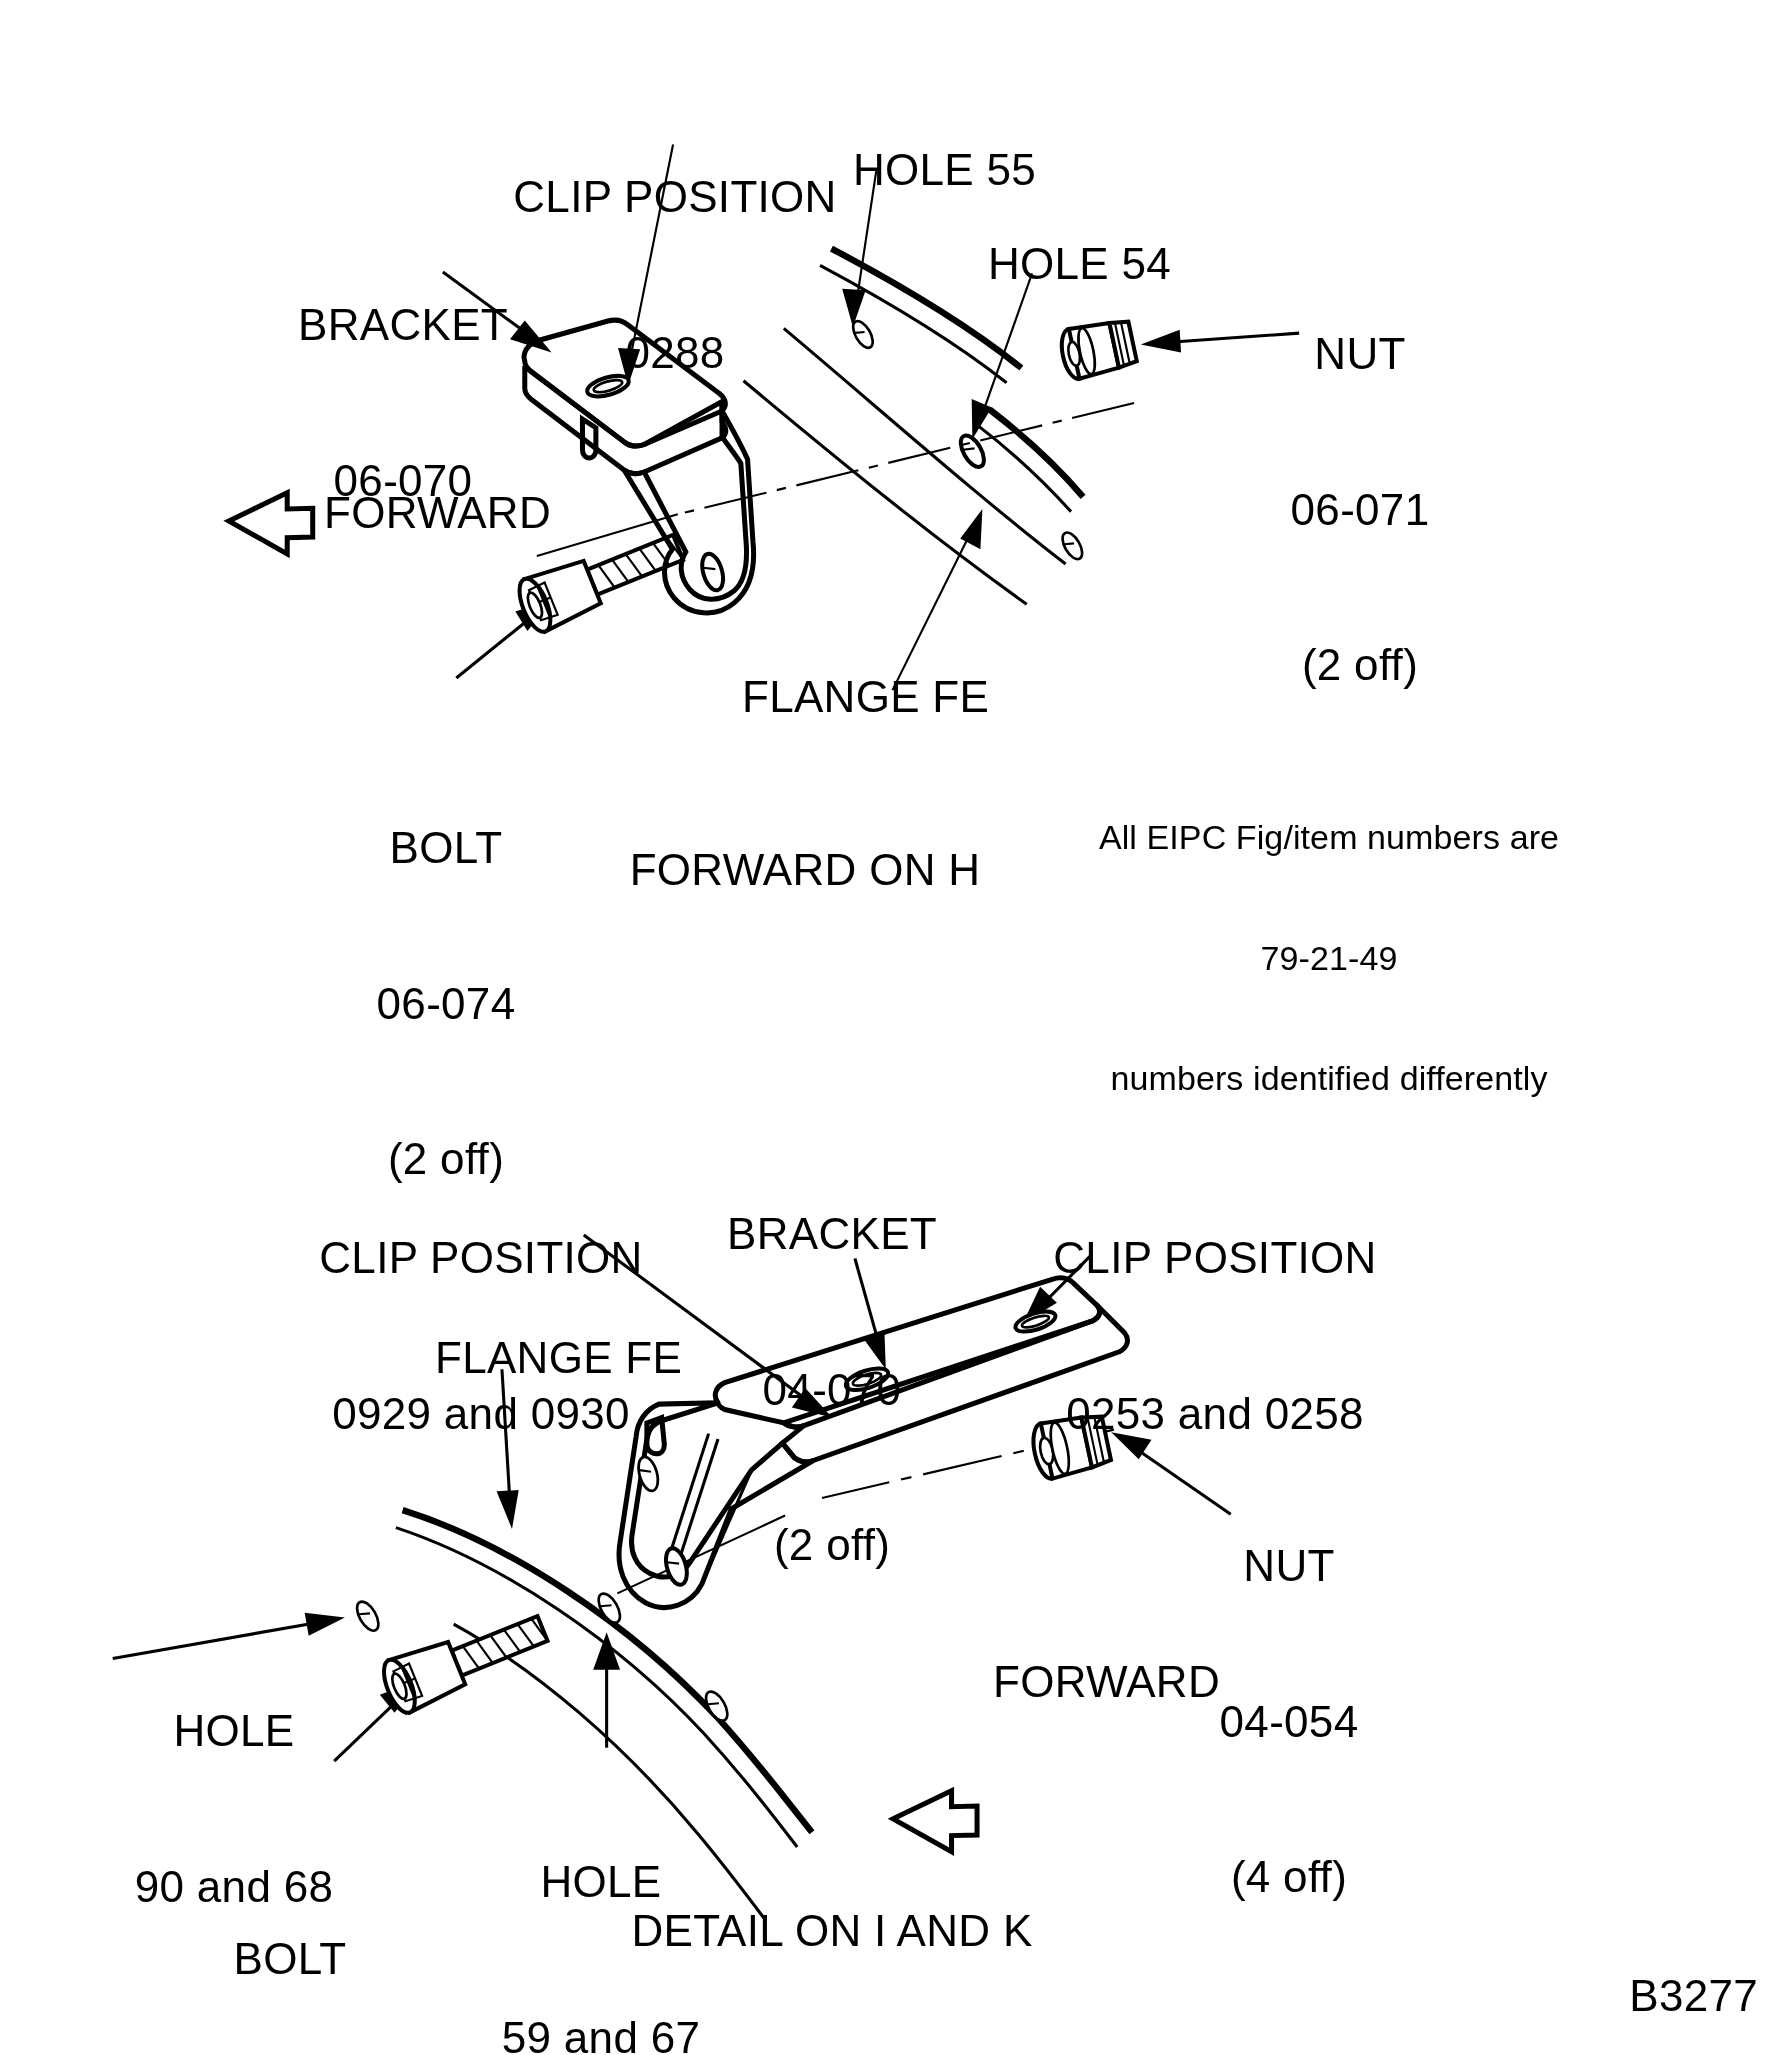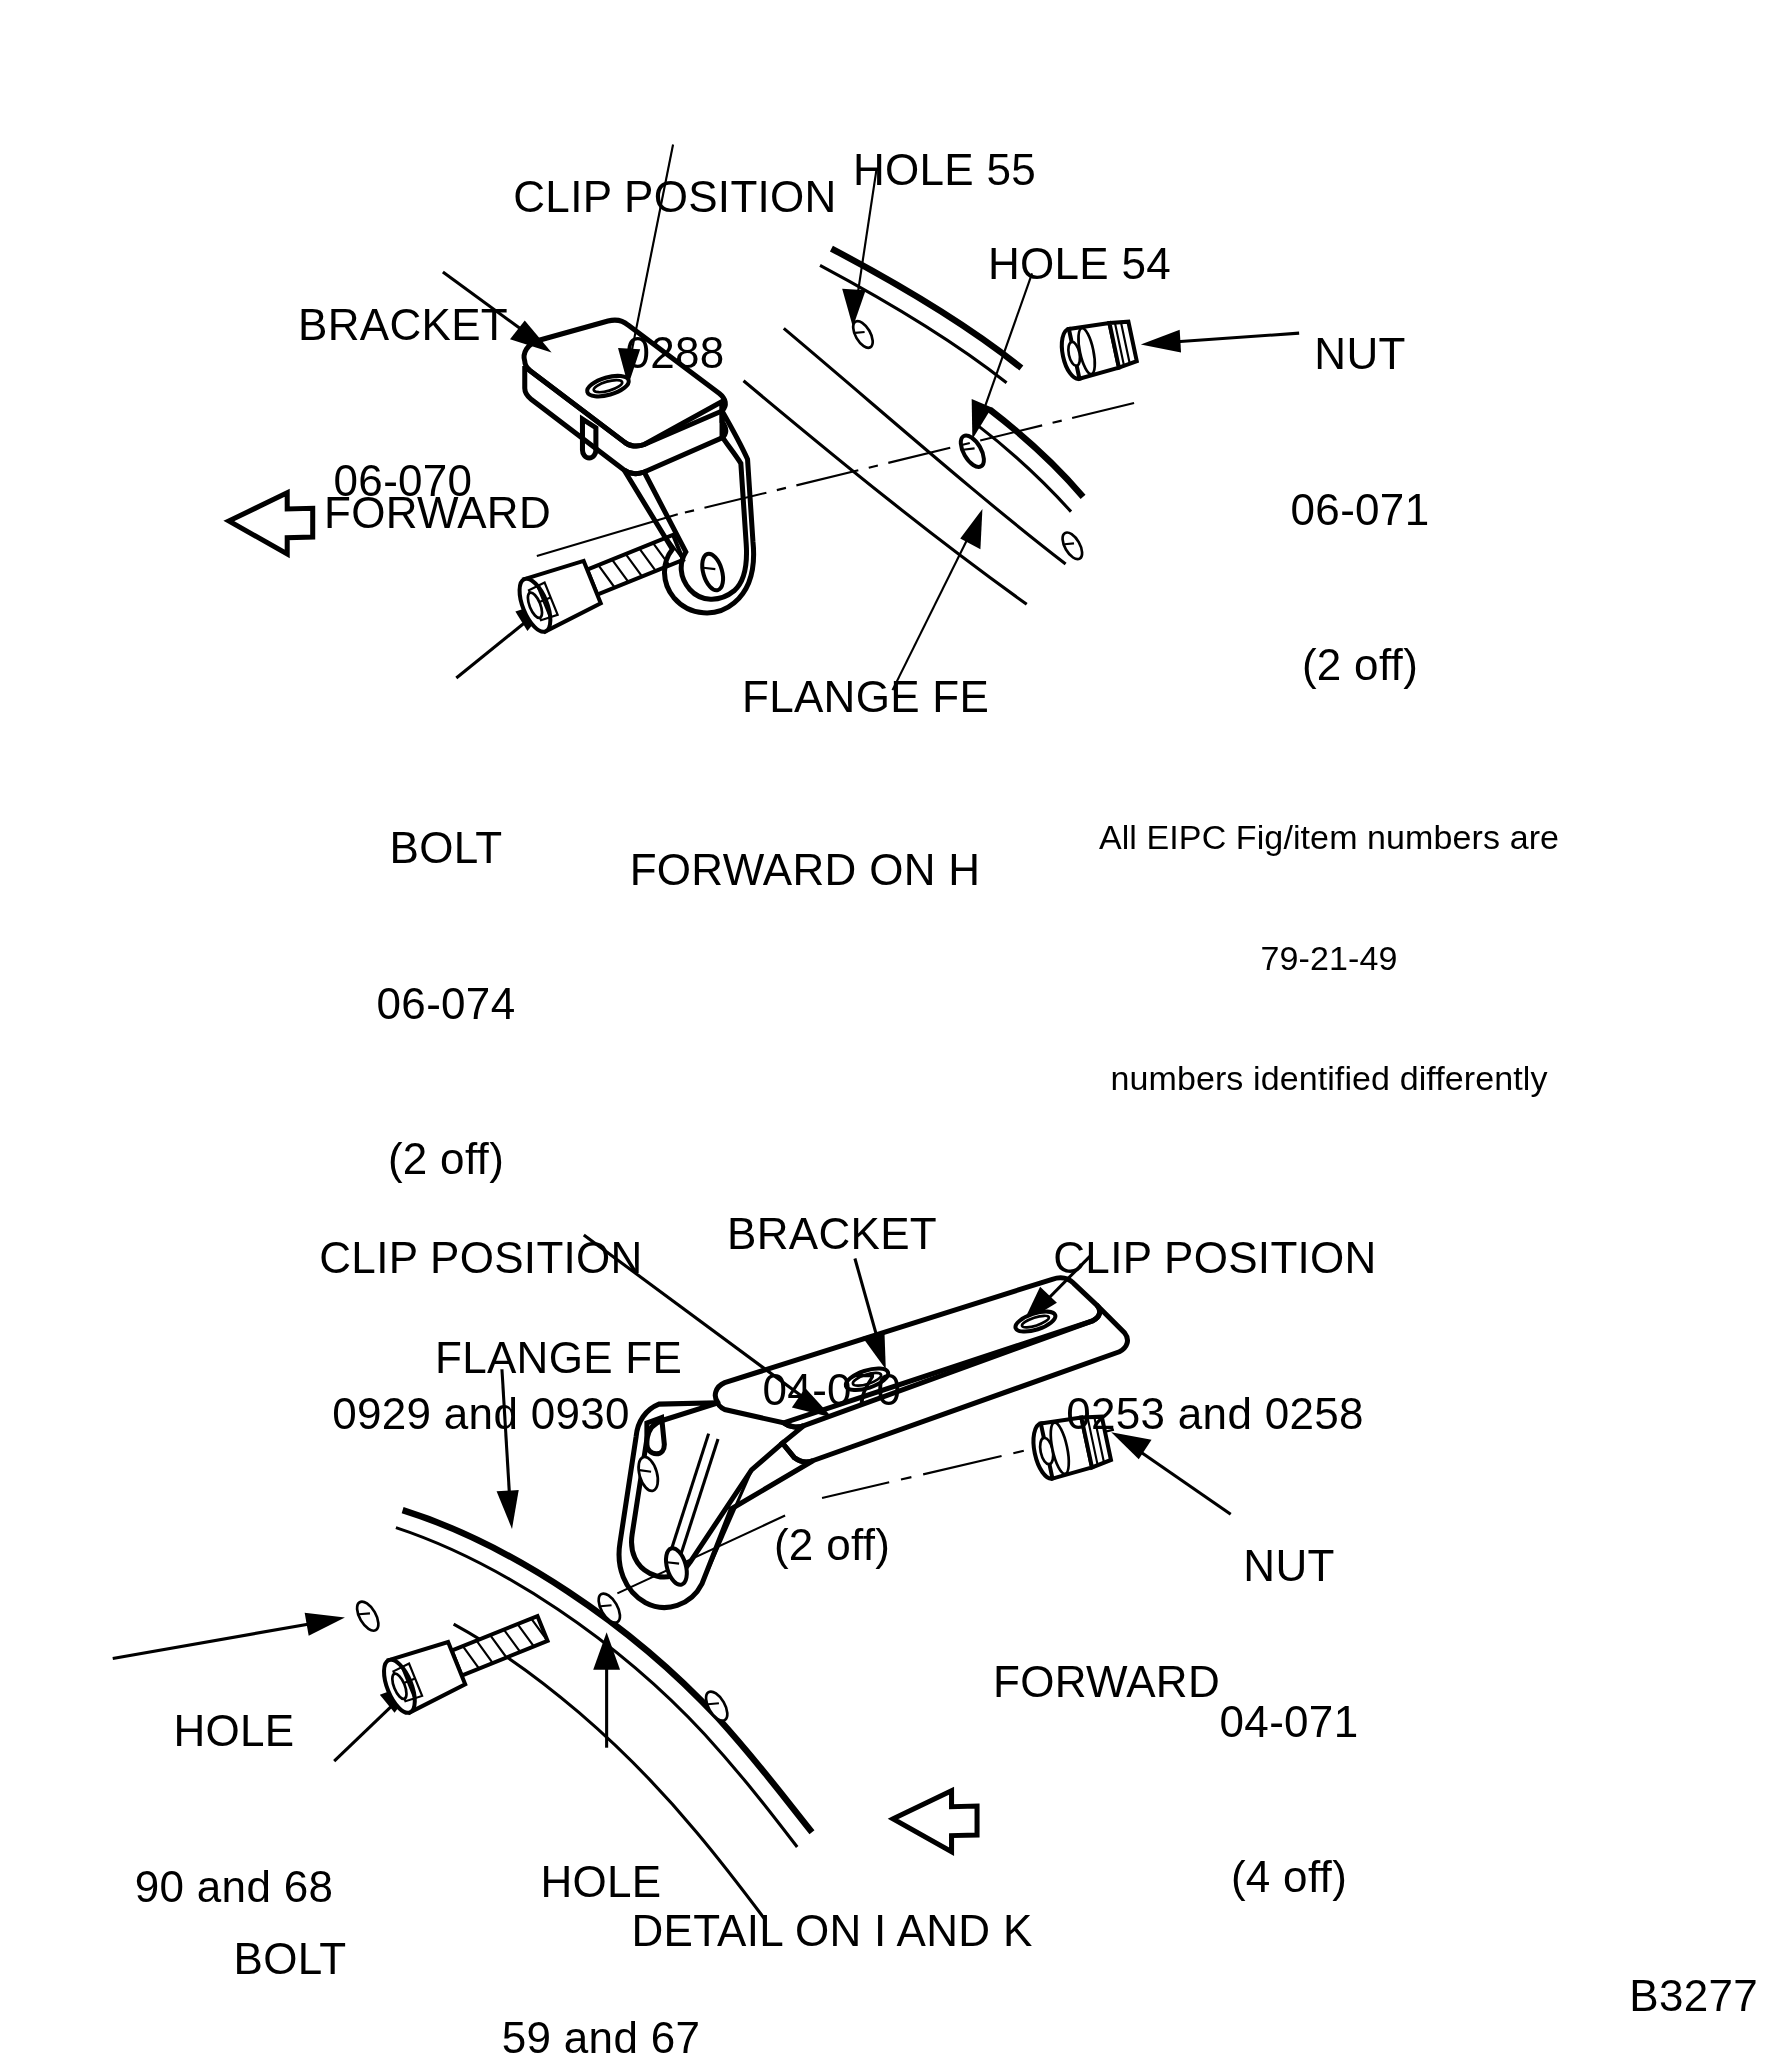--- a/index.html
+++ b/index.html
@@ -399,21 +399,21 @@
 
   <div class="lbl s48 center" style="left:1215px; top:1128px;">
     <div>CLIP POSITION</div>
     <div>0253 and 0258</div>
   </div>
 
   <div class="lbl s48 left" style="left:435px; top:1332px;">FLANGE FE</div>
 
   <div class="lbl s48 center" style="left:1289px; top:1436px;">
     <div>NUT</div>
-    <div>04-071</div>
+    <div>04-054</div>
     <div>(4 off)</div>
   </div>
 
   <div class="lbl s48 left" style="left:993px; top:1656px;">FORWARD</div>
 
   <div class="lbl s48 center" style="left:234px; top:1601px;">
     <div>HOLE</div>
     <div>90 and 68</div>
   </div>
 

